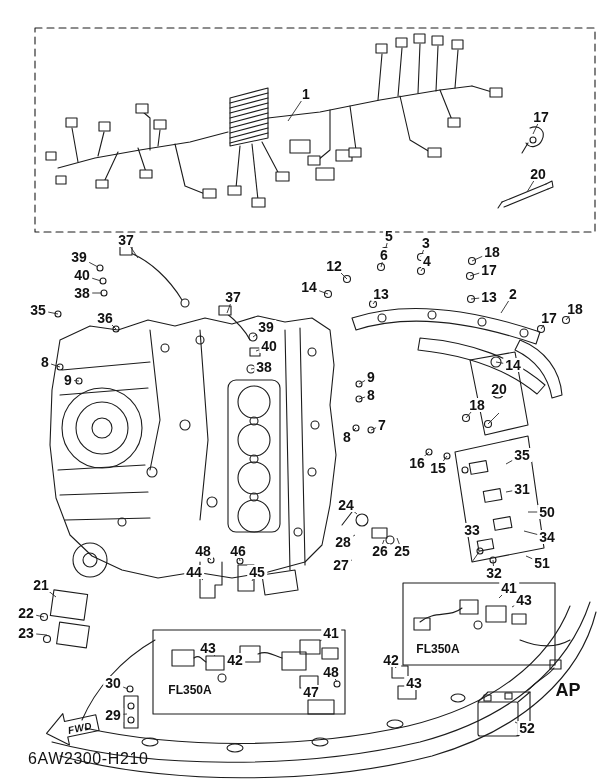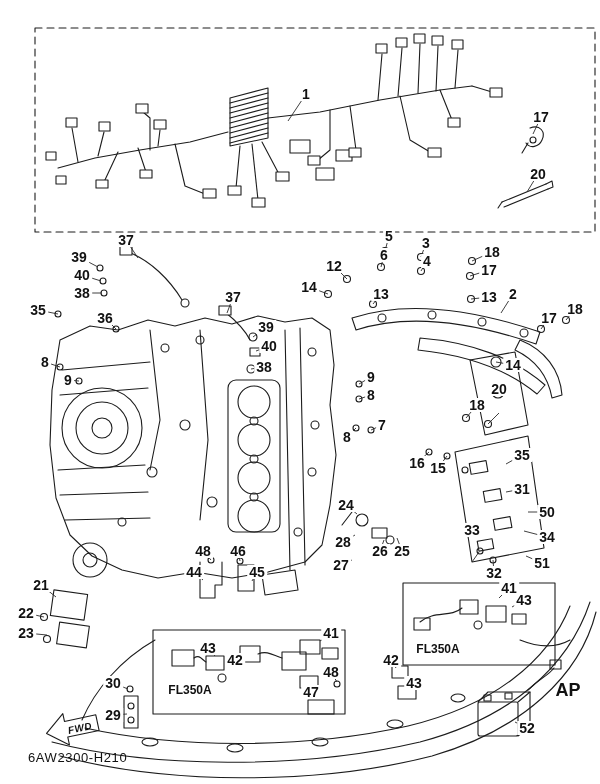--- a/index.html
+++ b/index.html
@@ -12,21 +12,21 @@
   #leader-layer line{stroke:#2a2a2a;stroke-width:0.9;}
   .callout{
     position:absolute;transform:translate(-50%,-50%);
     font-size:14px;font-weight:600;line-height:1;color:#111;
     background:#fff;padding:0 2px;white-space:nowrap;
   }
   .static-label{position:absolute;color:#111;white-space:nowrap;}
   .fl-label{transform:translate(-50%,-50%);font-size:12px;font-weight:bold;}
   .ap-label{transform:translate(-50%,-50%);font-size:18px;font-weight:bold;}
   .fwd-label{transform:translate(-50%,-50%) rotate(-12deg);font-size:10px;font-weight:bold;font-style:italic;letter-spacing:0.5px;}
-  .part-code{left:28px;top:750px;font-size:13px;letter-spacing:0.6px;}
+  .part-code{left:28px;top:750px;font-size:16px;letter-spacing:0.6px;}
 </style>
 </head>
 <body>
 
 <div class="stage">
 
   <svg class="layer" viewBox="0 0 600 784" fill="none" stroke="#1c1c1c" stroke-width="1.1" stroke-linecap="round" stroke-linejoin="round">
 
     <rect x="35" y="28" width="560" height="204" stroke-dasharray="7 5"></rect>
 

